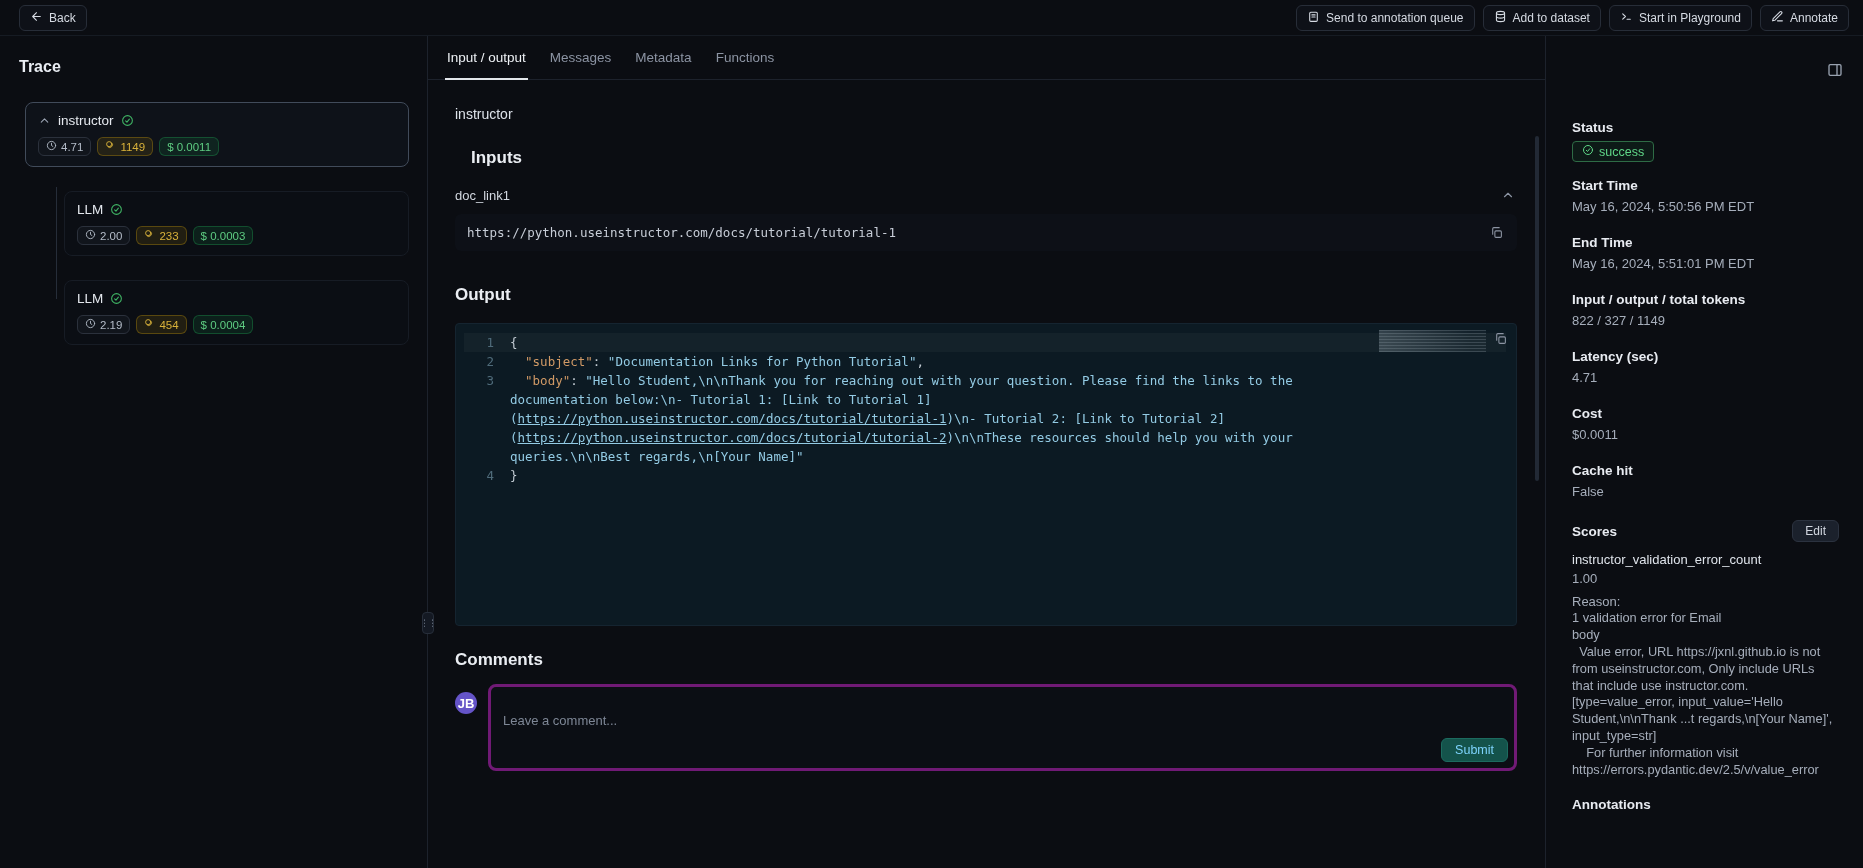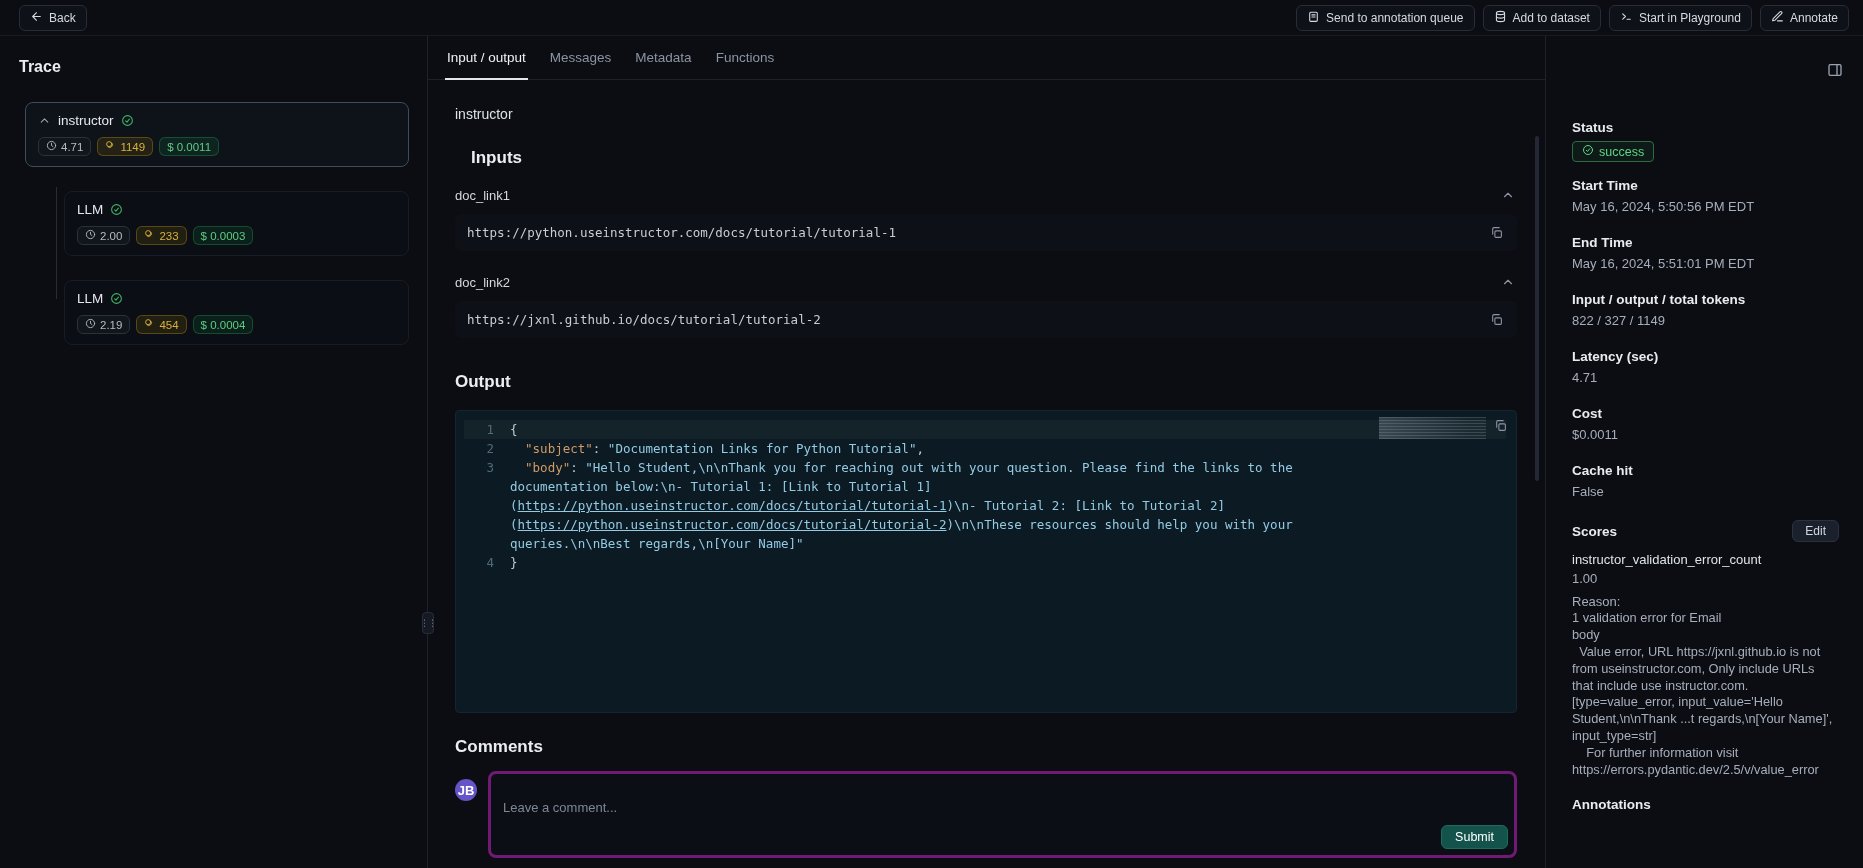--- a/index.html
+++ b/index.html
@@ -112,21 +112,21 @@
     flex:1; border:3px solid #701a75; border-radius:8px; background:#0b0e14;
     min-height:64px; position:relative; padding:26px 12px 32px;
   }
   .comment-box textarea {
     width:100%; height:20px; background:transparent; border:none; outline:none; resize:none;
     color:#dbe0e8; font-size:13px; font-family:inherit;
   }
   .comment-box textarea::placeholder { color:#7e8796; }
   .submit-btn {
     position:absolute; right:6px; bottom:6px;
-    background:#14534b; border:1px solid #1c6b5f; color:#ffffff;
+    background:#14534b; border:1px solid #1c6b5f; color:#7dd3fc;
     border-radius:6px; font-size:12.5px; padding:4px 13px;
   }
   .main-scrollthumb { position:absolute; right:6px; top:100px; width:4px; height:345px; background:#222935; border-radius:2px; }
 
   
   .detailbar {
     width:318px; flex:none; border-left:1px solid #1d222c;
     padding:84px 24px 0 26px; position:relative; font-size:13px;
   }
   .panel-toggle { position:absolute; top:24px; right:18px; color:#99a2b0; }
@@ -339,39 +339,20 @@
             <code class="url">https://python.useinstructor.com/docs/tutorial/tutorial-1</code>
             <button class="icon-btn">
               <svg width="13" height="13" viewBox="0 0 24 24" fill="none" stroke="currentColor" stroke-width="2" stroke-linecap="round" stroke-linejoin="round">
                   <rect x="9" y="9" width="12" height="12" rx="2"></rect>
                   <path d="M5 15V5a2 2 0 0 1 2-2h10"></path>
                 </svg>
             </button>
           </div>
         </section>
 
-        <section class="io-field">
-          <div class="io-field-head">
-            <span>doc_link2</span>
-            <button class="icon-btn">
-              <svg width="14" height="14" viewBox="0 0 24 24" fill="none" stroke="currentColor" stroke-width="2" stroke-linecap="round" stroke-linejoin="round">
-                  <polyline points="18 15 12 9 6 15"></polyline>
-                </svg>
-            </button>
-          </div>
-          <div class="io-field-body">
-            <code class="url">https://jxnl.github.io/docs/tutorial/tutorial-2</code>
-            <button class="icon-btn">
-              <svg width="13" height="13" viewBox="0 0 24 24" fill="none" stroke="currentColor" stroke-width="2" stroke-linecap="round" stroke-linejoin="round">
-                  <rect x="9" y="9" width="12" height="12" rx="2"></rect>
-                  <path d="M5 15V5a2 2 0 0 1 2-2h10"></path>
-                </svg>
-            </button>
-          </div>
-        </section>
 
         <div class="h-section h-output">Output</div>
 
         <div class="editor">
           <div class="editor-top">
             <div class="minimap"></div>
             <button class="icon-btn">
               <svg width="13" height="13" viewBox="0 0 24 24" fill="none" stroke="currentColor" stroke-width="2" stroke-linecap="round" stroke-linejoin="round">
                   <rect x="9" y="9" width="12" height="12" rx="2"></rect>
                   <path d="M5 15V5a2 2 0 0 1 2-2h10"></path>

